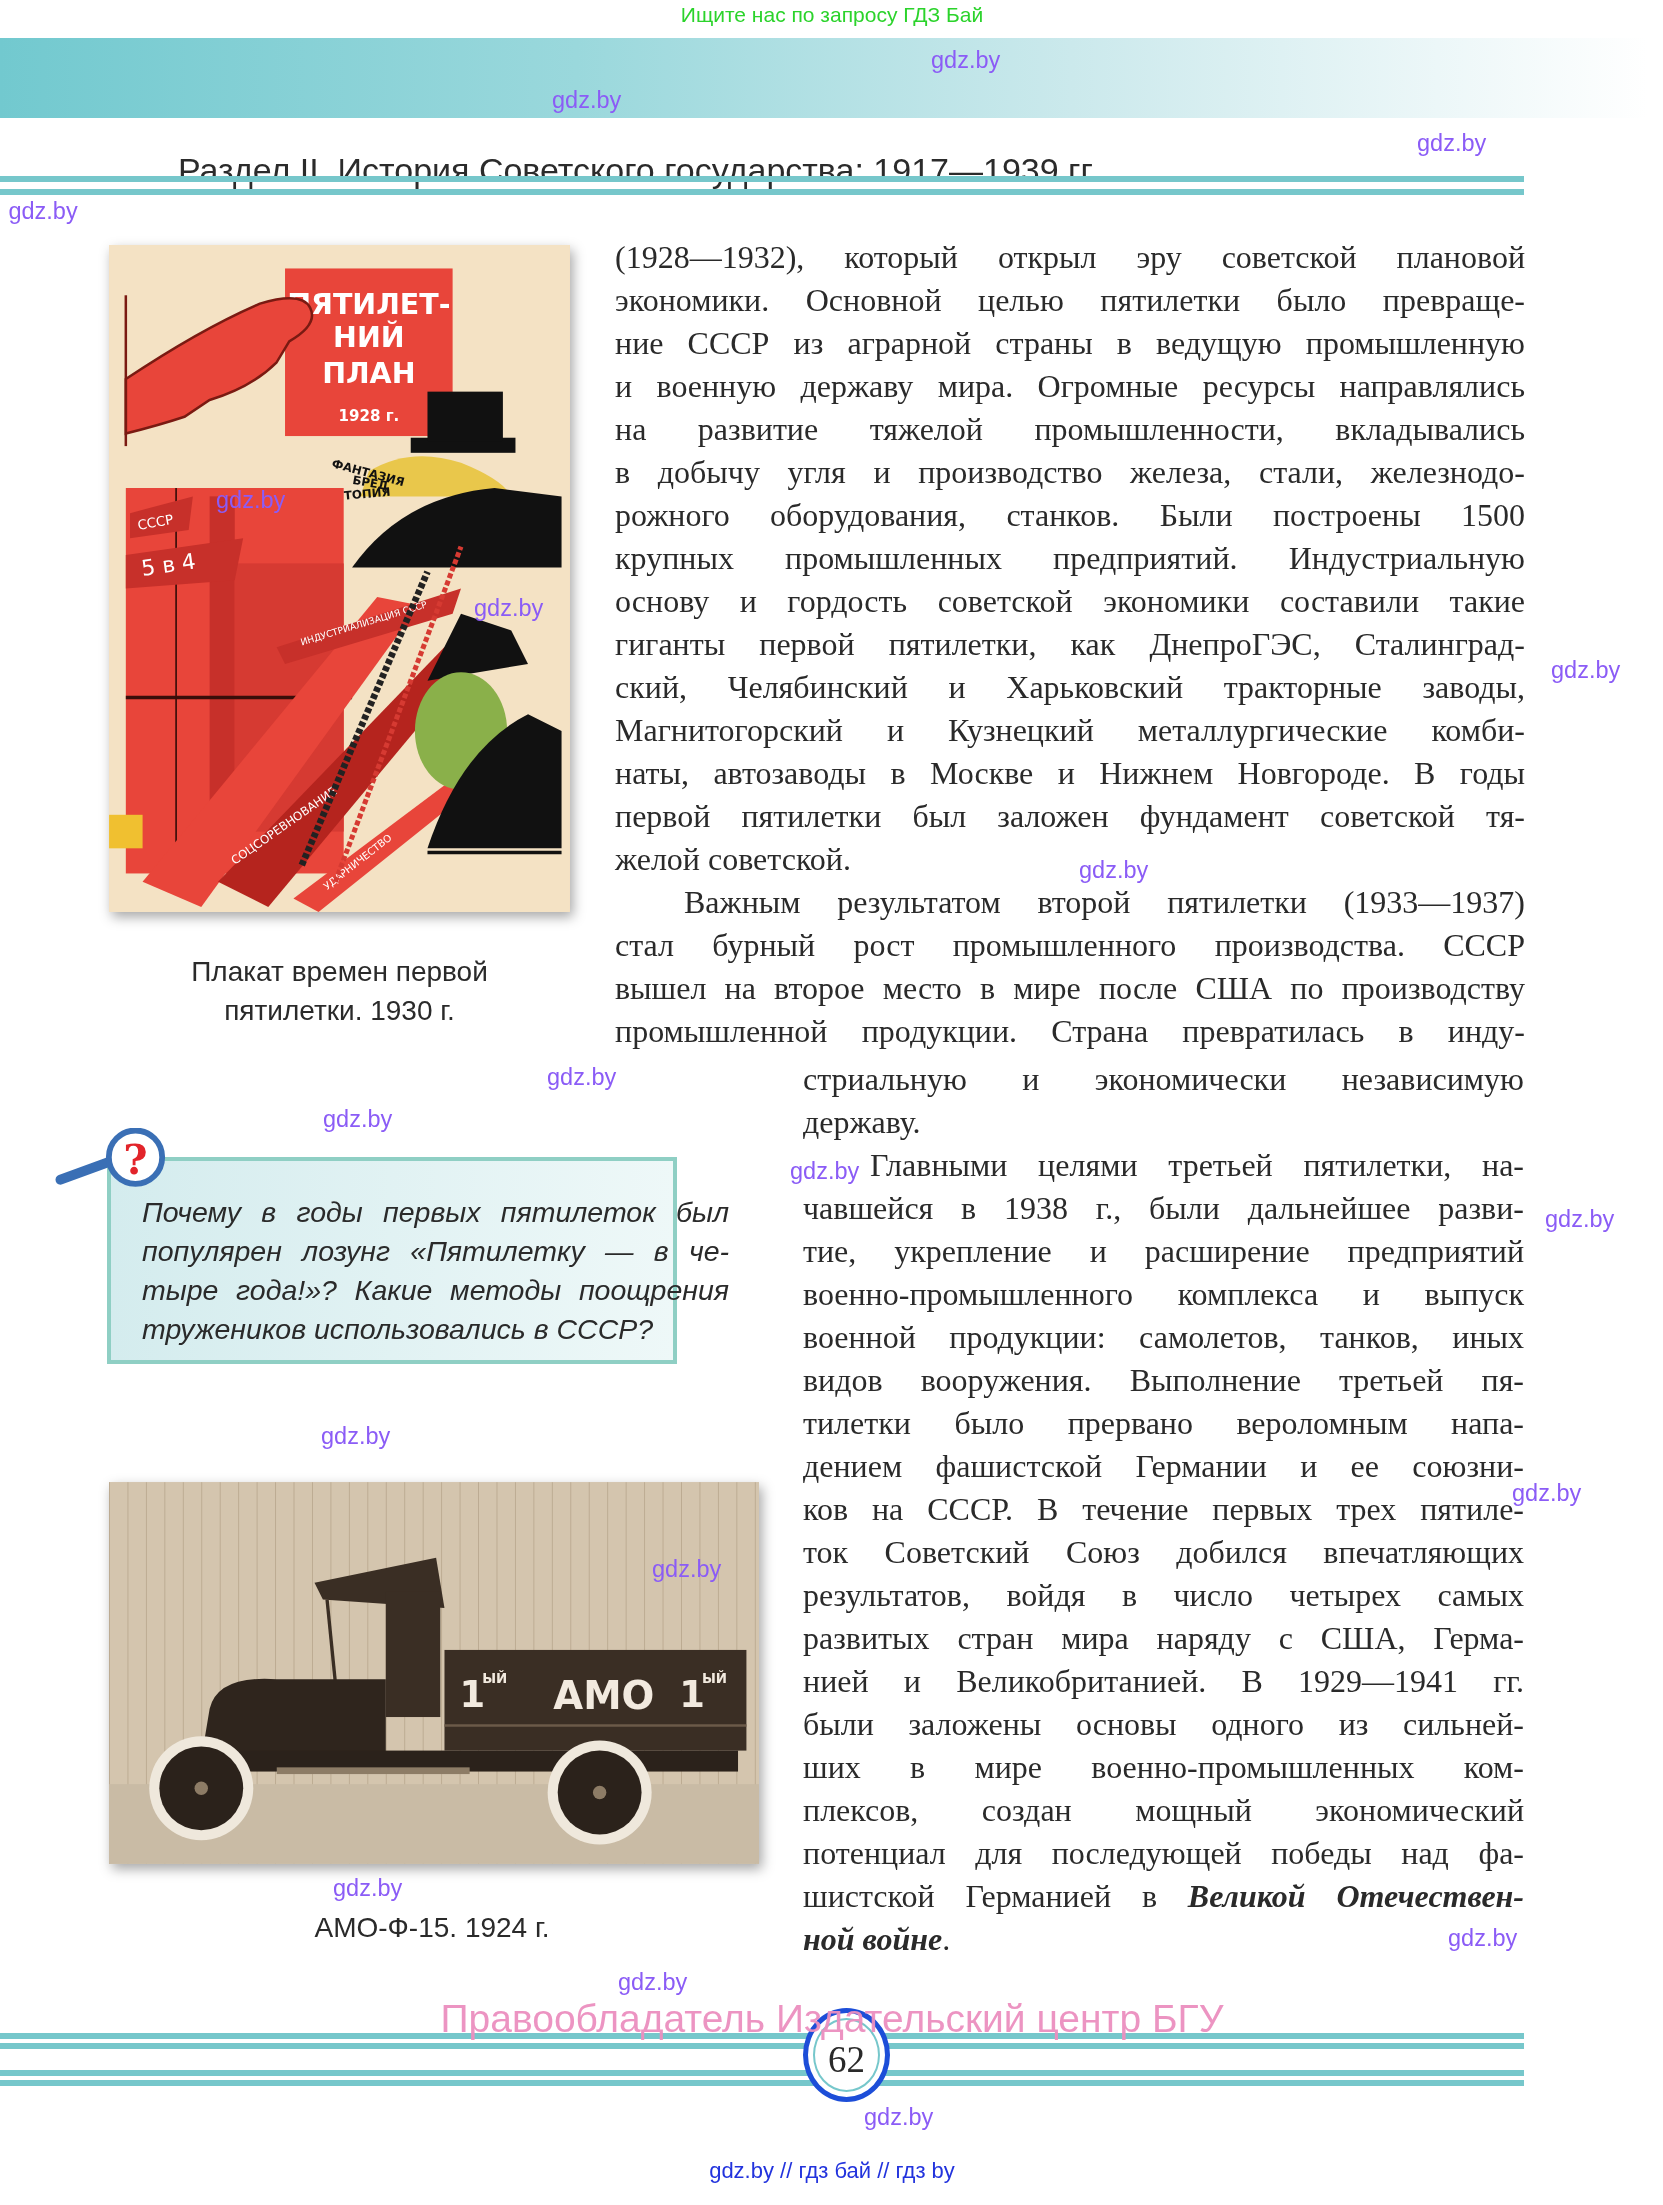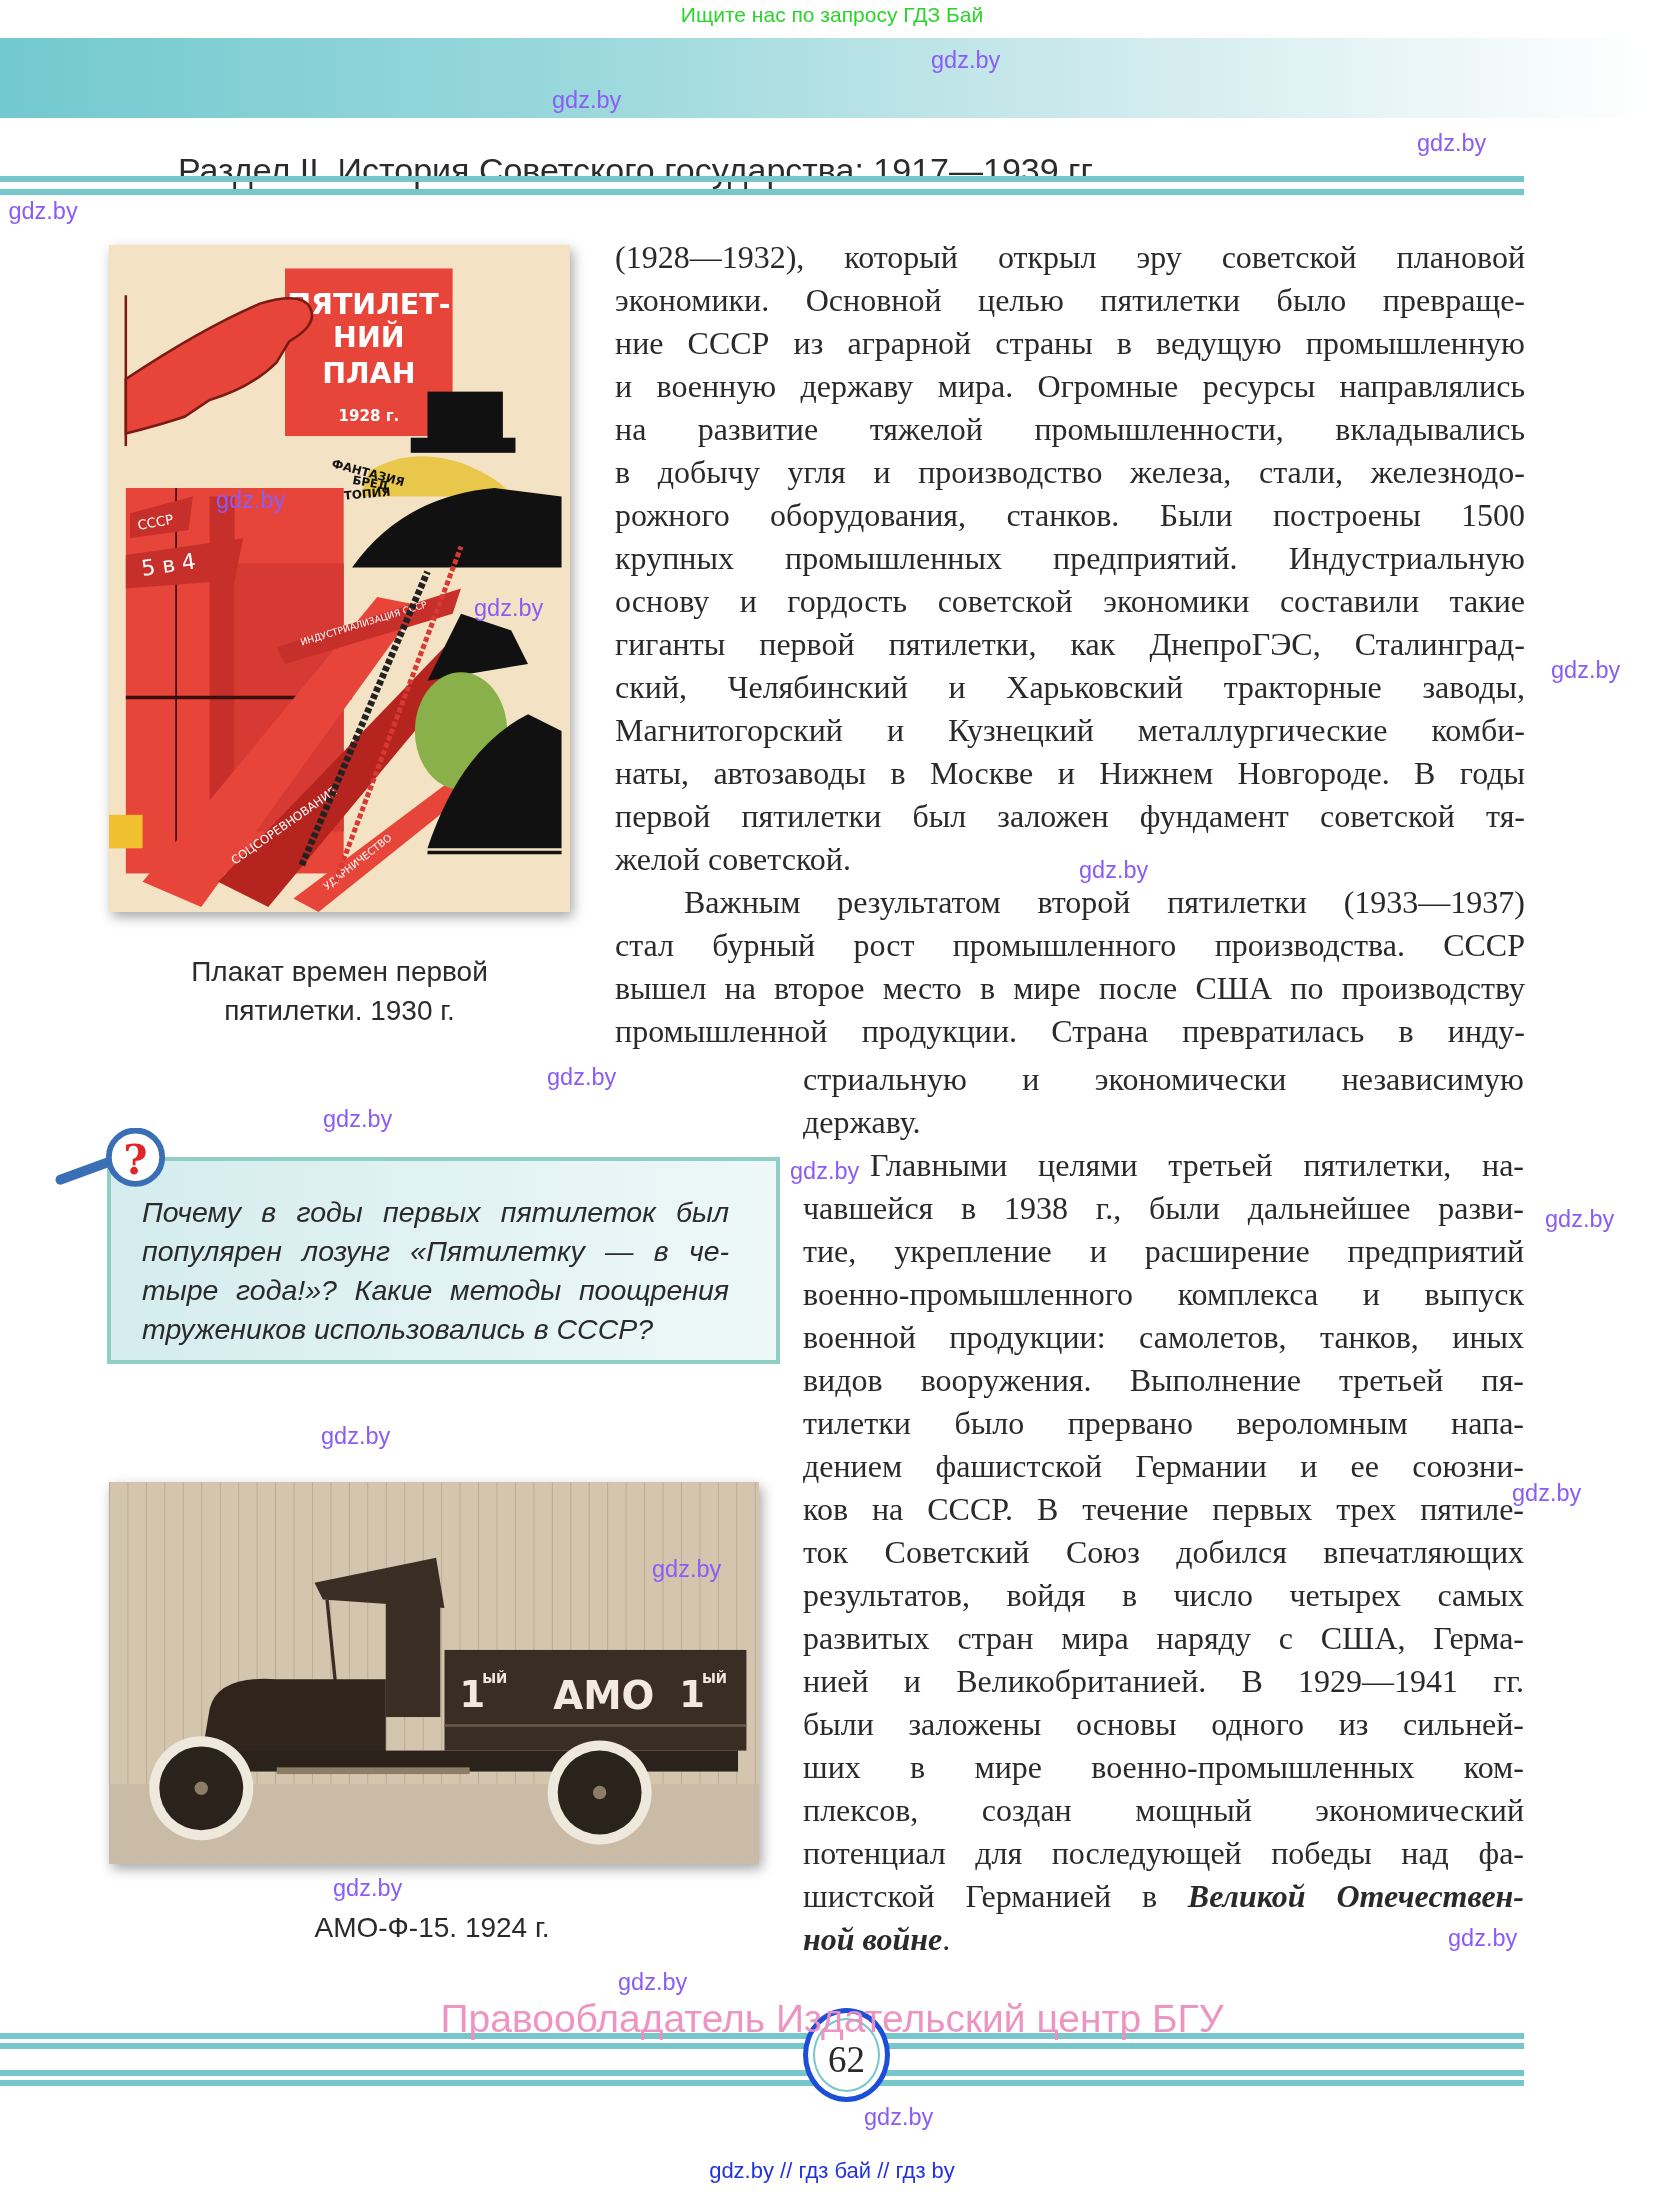--- a/index.html
+++ b/index.html
@@ -9,21 +9,21 @@
   .band { left:0; top:38px; width:1648px; height:80px; background:linear-gradient(to right, #72c9cf 0%, #9ad8dc 35%, #cbe9ec 65%, #ffffff 100%); }
   .wm { font-family:"Liberation Sans", sans-serif; font-size:23.5px; color:#8b5cf6; white-space:nowrap; line-height:1; }
   .title { left:178px; top:127px; font-family:"Liberation Sans", sans-serif; font-size:34px; color:#2b2b2b; white-space:nowrap;margin-top:24px; }
   .stripe { left:0; width:1524px; height:5.9px; background:#76c7cb; }
   .poster { left:109px; top:245px; width:461px; height:667px; box-shadow:3.4px 5px 11.7px rgba(0,0,0,0.35); background:#f3dfc0; overflow:hidden; }
   .caption { font-family:"Liberation Sans", sans-serif; font-size:28px; color:#2a2a2a; text-align:center; line-height:39px; }
   .body-col { left:615px; width:910px; font-size:32px; line-height:43px; text-align:justify; }
   .body-col .line { display:block; height:43px; text-align-last:justify; white-space:nowrap; overflow:visible; }
   .body-col .line.last { text-align-last:left; }
   .body-col .indent { padding-left:69px; }
-  .qbox { left:107px; top:1157px; width:673px; height:207px; box-sizing:border-box; border:4.2px solid #8fcfc4; background:linear-gradient(to right, #d4ecee, #eef8f8); }
+  .qbox { left:107px; top:1157px; width:570px; height:207px; box-sizing:border-box; border:4.2px solid #8fcfc4; background:linear-gradient(to right, #d4ecee, #eef8f8); }
   .qtext { position:absolute; left:31px; top:32px; width:587px; font-family:"Liberation Sans", sans-serif; font-style:italic; font-size:28.5px; line-height:39px; color:#2a2a2a; }
   .qtext span { display:block; text-align:justify; text-align-last:justify; white-space:nowrap; }
   .qtext span.last { text-align-last:left; }
   .truck { left:109px; top:1482px; width:650px; height:382px; box-shadow:3.4px 5px 11.7px rgba(0,0,0,0.35); background:#d9cbb6; overflow:hidden; }
   .pink { left:0; width:1664px; top:1997px; text-align:center; font-family:"Liberation Sans", sans-serif; font-size:39px; color:#ec8fbf; white-space:nowrap; opacity:0.95; }
   .pagecircle { left:803px; top:2008px; width:87px; height:94px; border-radius:50%; border:5px solid #1d4ed8; box-sizing:border-box; background:#ffffff; }
   .pagecircle .inner { position:absolute; left:5px; top:5px; right:5px; bottom:5px; border-radius:50%; border:2.5px solid #76c7cb; }
   .pagenum { position:absolute; left:0; right:0; top:25px; text-align:center; font-size:37px; color:#2a2a2a; font-family:"Liberation Serif", serif; }
   .bottom-links { left:0; width:1664px; top:2158px; text-align:center; font-family:"Liberation Sans", sans-serif; font-size:22px; color:#2233dd; }
 </style>

